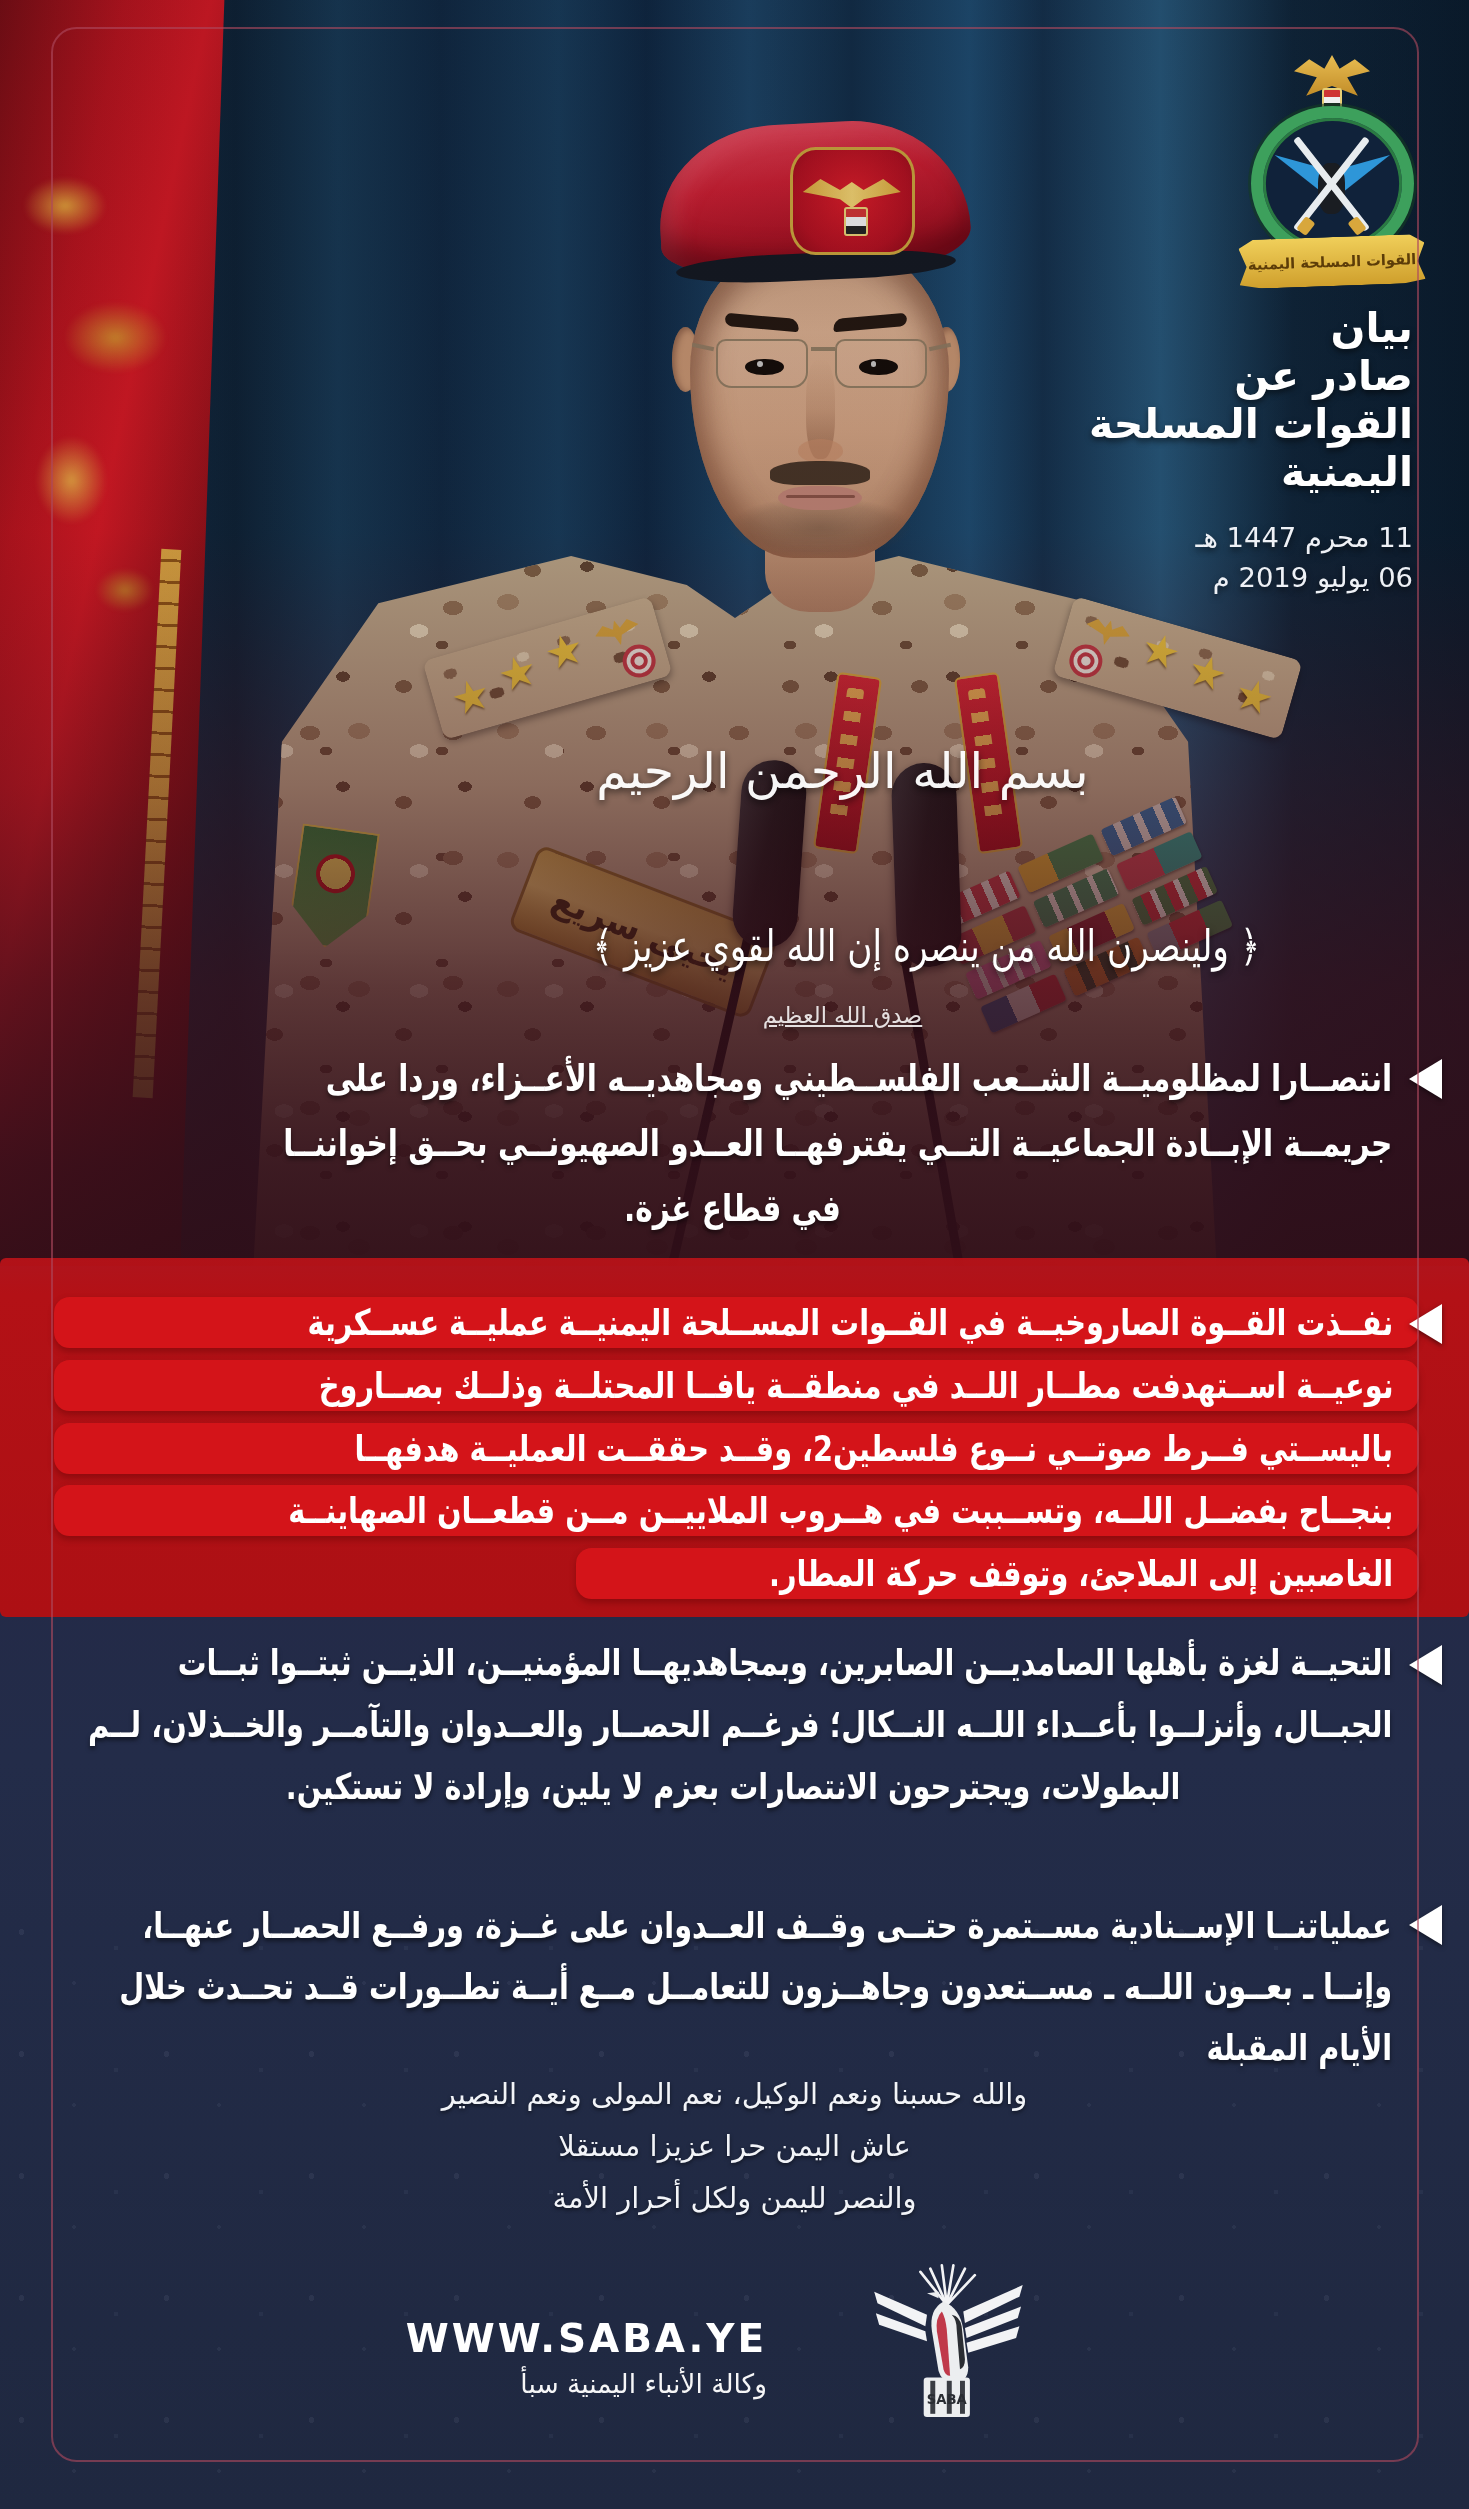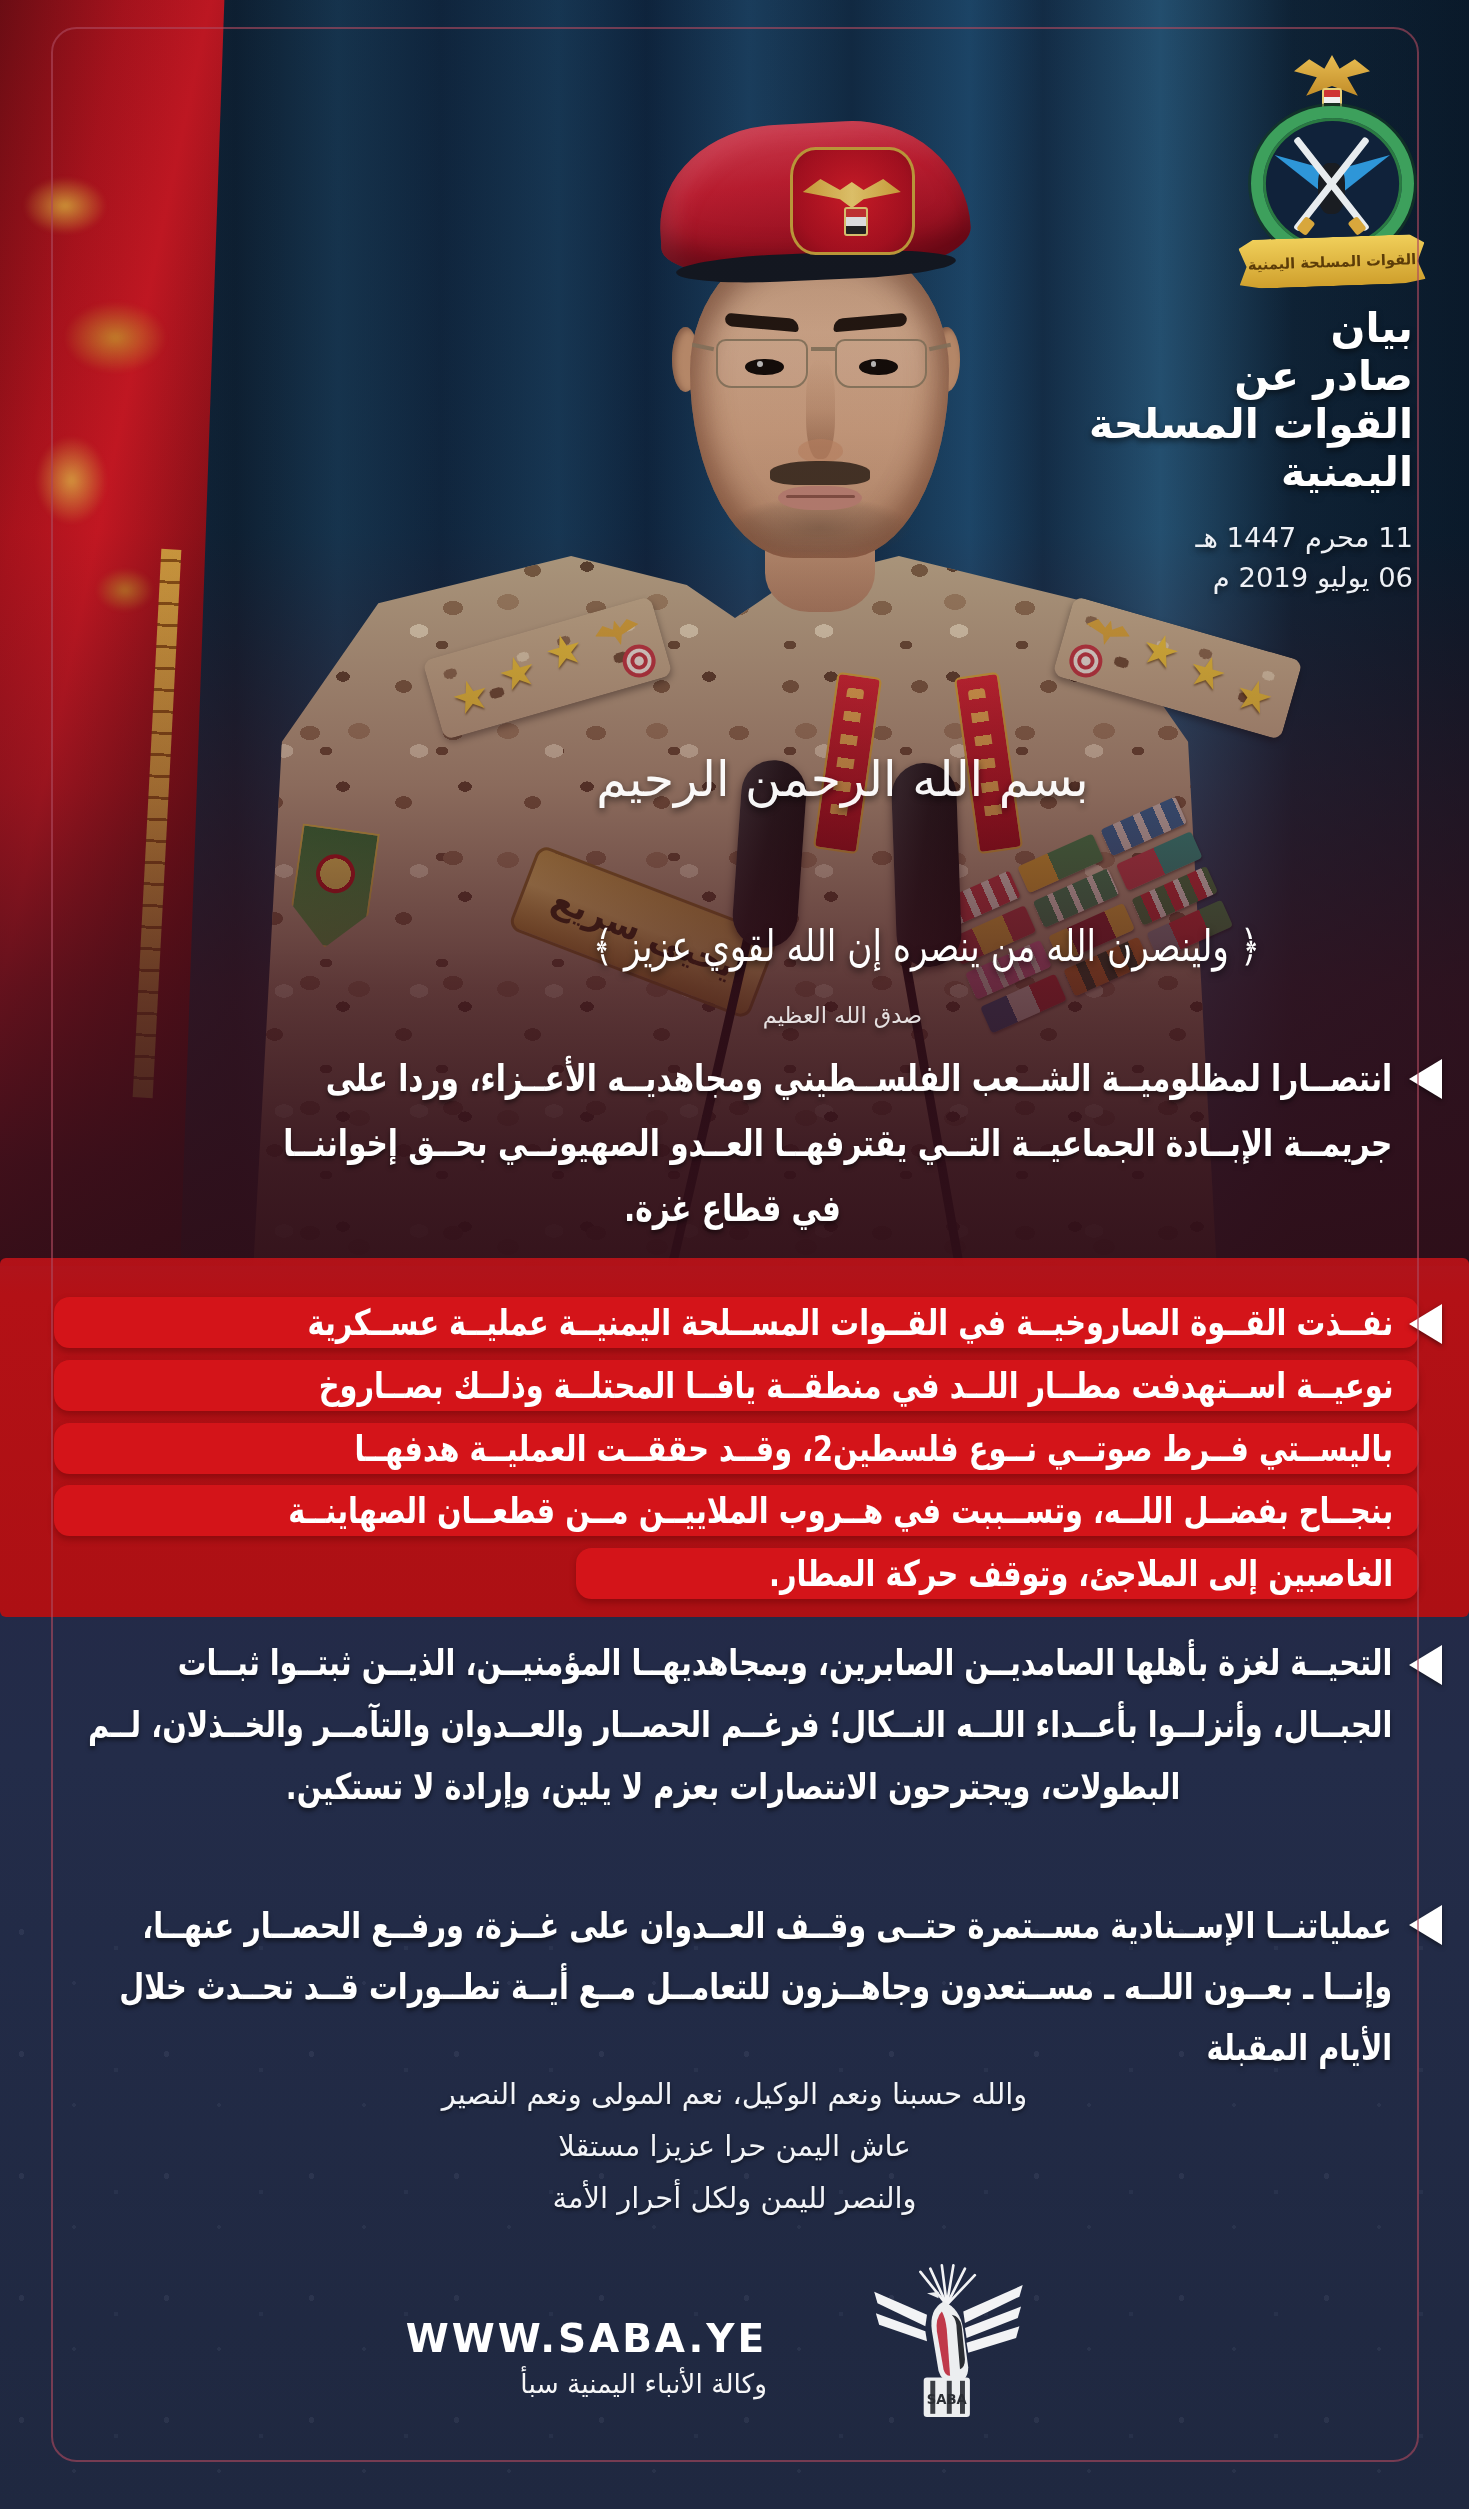--- a/index.html
+++ b/index.html
@@ -166,24 +166,24 @@
           font-size:14.7px; font-weight:bold; color:#5c3c08; direction:rtl; }
 
   
   .stmt { position:absolute; right:56px; top:304px; width:412px; z-index:20; direction:rtl; text-align:right;
           color:#fff; text-shadow:0 2.9px 5.9px rgba(0,0,0,.55); }
   .stmt .big { font-size:41px; font-weight:bold; line-height:48px; }
   .stmt .dates { margin-top:21.6px; font-size:27.4px; line-height:40px; color:#eef1f6; font-weight:normal; }
 
   
   .rel { position:absolute; z-index:20; color:#fff; text-align:center; direction:rtl; text-shadow:0 2.9px 7.8px rgba(0,0,0,.6); }
-  .bismillah { left:421px; top:743px; width:843px; font-size:49px; opacity:.96;margin-top:8px; }
+  .bismillah { left:421px; top:743px; width:843px; font-size:49px; opacity:.96; }
   .qala { left:421px; top:870px; width:843px; font-size:34px; opacity:.95; }
   .verse { left:314px; top:921px; width:1059px; font-size:43px; font-weight:normal; white-space:nowrap; }
-  .sadaqa { left:421px; top:1002px; width:843px; font-size:22.5px; opacity:.85; }
+  .sadaqa { left:421px; top:1002px; width:843px; font-size:22.5px; opacity:.85;text-decoration:underline; }
 
   
   .para { position:absolute; right:77px; width:1318px; z-index:30; direction:rtl; text-align:right;
           color:#fff; font-weight:bold; text-shadow:0 2.9px 4.9px rgba(0,0,0,.5); }
   .para .ln { white-space:nowrap; }
   .sqz { display:inline-block; transform:scaleX(.8); transform-origin:100% 50%; }
   .ln.center { text-align:center; }
   .ln.center .sqz { transform-origin:50% 50%; }
   #para1 { top:1049px; font-size:37px; } #para1 .ln { height:65px; line-height:59px; }
   #para3 { top:1633px; font-size:36px; } #para3 .ln { height:62px; line-height:59px; }

